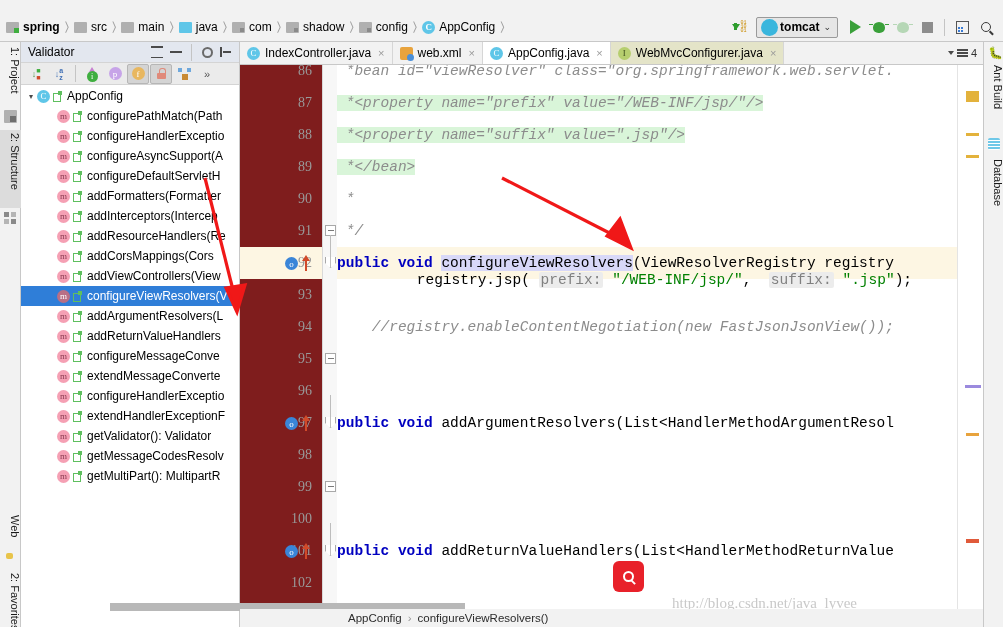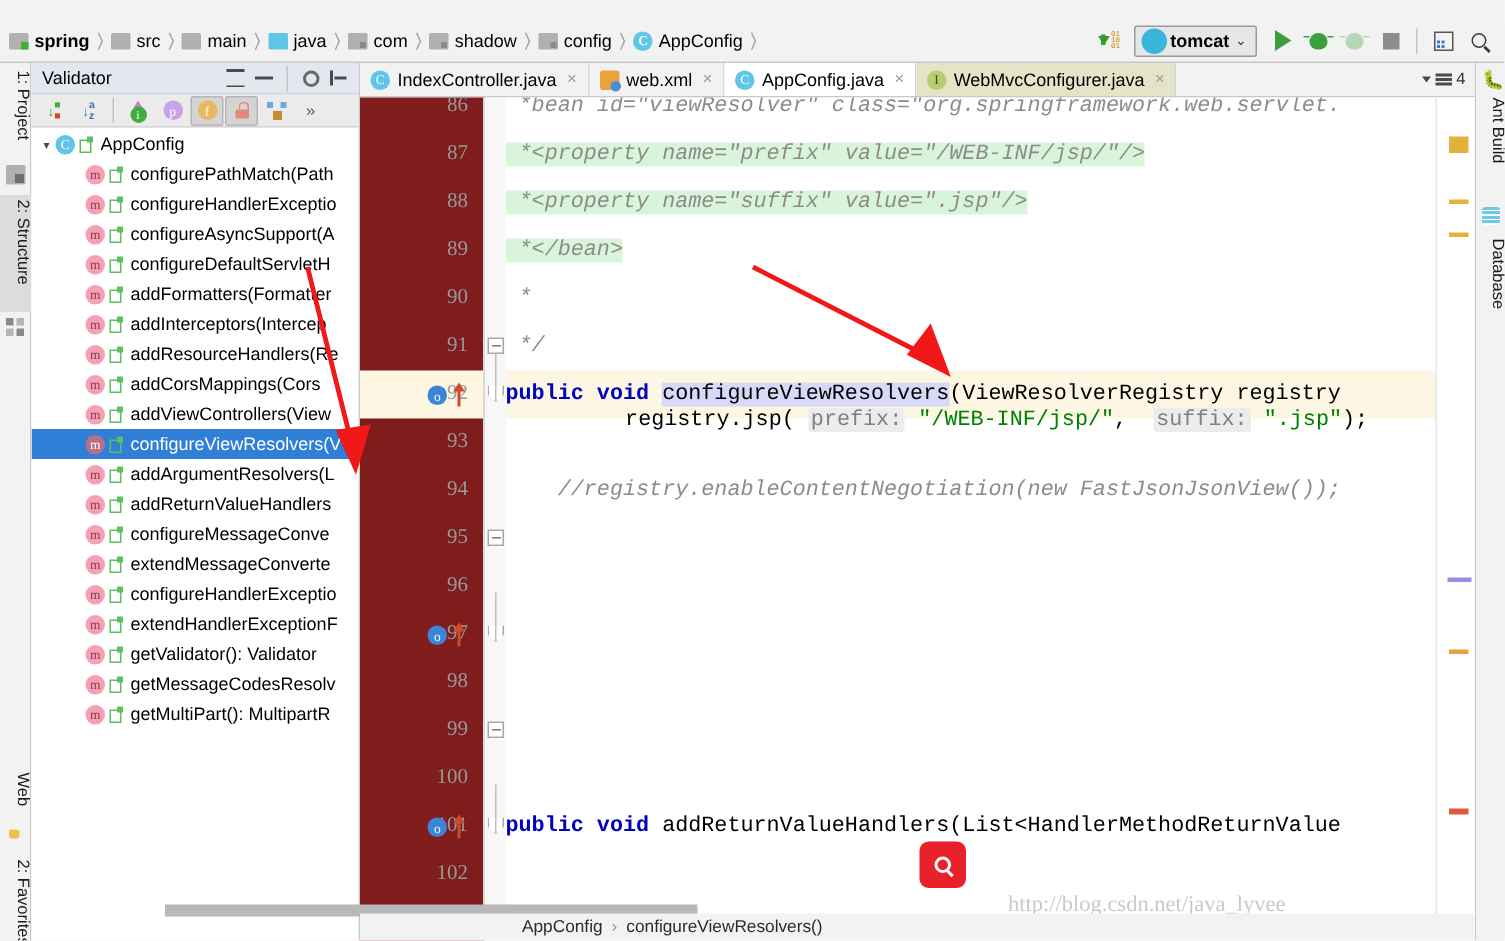--- a/index.html
+++ b/index.html
@@ -812,20 +812,21 @@
           <div class="codeline" style="top: 86px;"><span class="cmt-hl"> *&lt;/bean&gt;</span></div>
           <div class="codeline" style="top: 54px;"><span class="cmt-hl"> *&lt;property name=″suffix″ value=″.jsp″/&gt;</span></div>
           <div class="codeline" style="top: 118px;"><span class="cmt"> *</span></div>
           <div class="codeline" style="top: 150px;"><span class="cmt"> */</span></div>
           <div class="row-hl" style="top: 182px;"></div>
           <div class="codeline" style="top: 182px;"><span class="kw">public void </span><span class="sel-ident">configureViewResolvers</span><span>(ViewResolverRegistry registry</span></div>
           <div class="codeline" style="top: 199px; text-align: center;"><span>    registry.jsp( </span><span class="hint">prefix:</span><span> </span><span class="str">″/WEB-INF/jsp/″</span><span>,  </span><span class="hint">suffix:</span><span> </span><span class="str">″.jsp″</span><span>);</span></div>
           <div class="codeline" style="top: 246px;"><span class="cmt">    //registry.enableContentNegotiation(new FastJsonJsonView());</span></div>
           <div class="codeline" style="top: 278px;"></div>
           <div class="codeline" style="top: 310px;"></div>
+          <div class="codeline" style="top: 342px;"><span class="kw">public void </span><span>addArgumentResolvers(List&lt;HandlerMethodArgumentResol</span></div>
           <div class="codeline" style="top: 374px;"></div>
           <div class="codeline" style="top: 406px;"></div>
           <div class="codeline" style="top: 438px;"></div>
           <div class="codeline" style="top: 470px;"><span class="kw">public void </span><span>addReturnValueHandlers(List&lt;HandlerMethodReturnValue</span></div>
           <div class="codeline" style="top: 502px;"></div>
           <div class="codeline" style="top: 534px;"></div>
         </div>
       <div class="marker-col">
         <span class="mk sq" style="top:26px;"></span>
         <span class="mk bar" style="top:68px;"></span>

